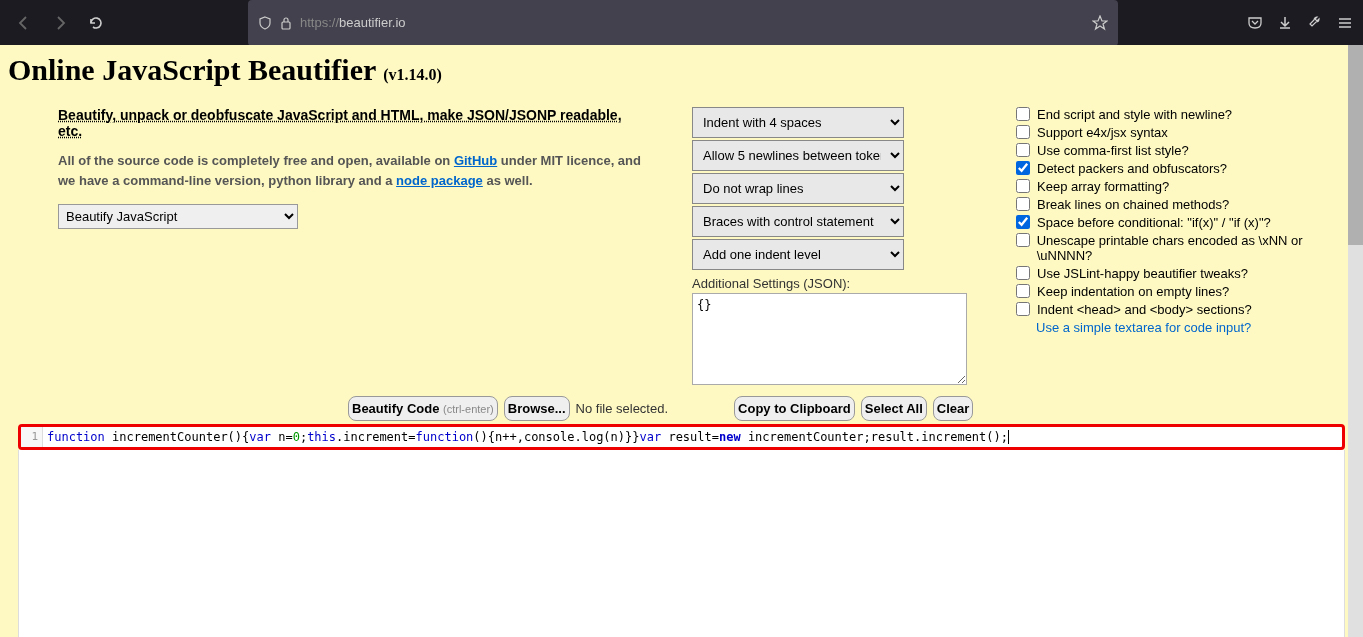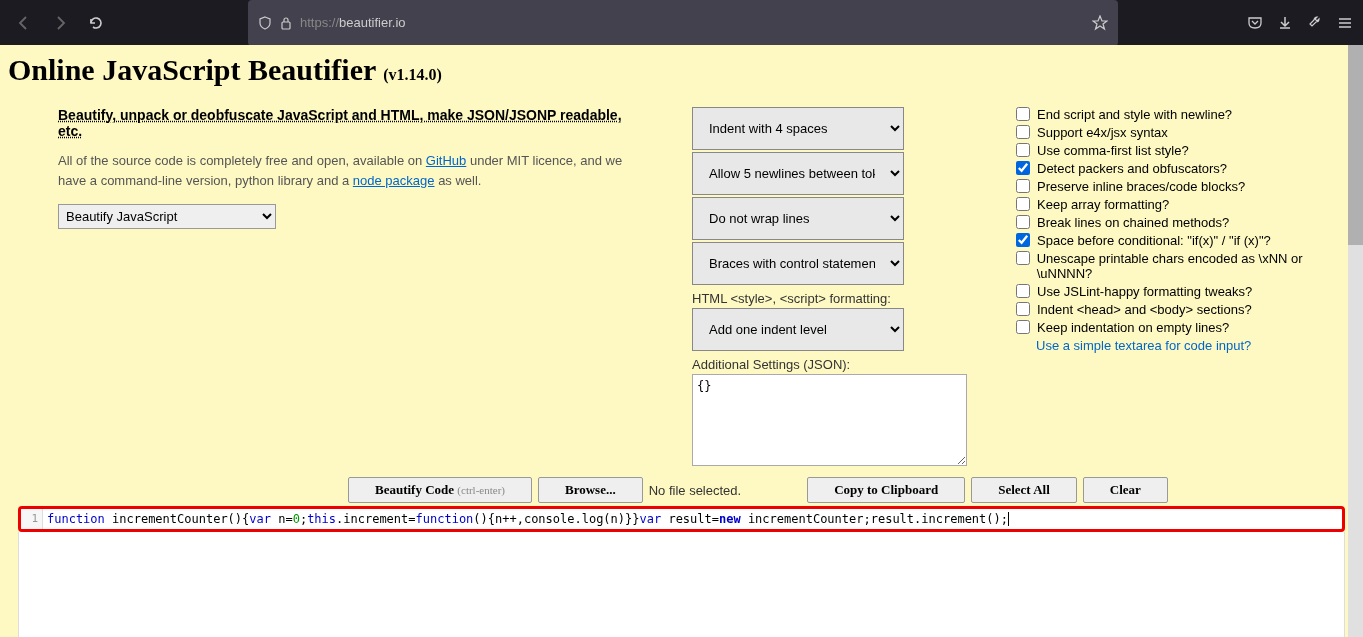--- a/index.html
+++ b/index.html
@@ -13,31 +13,31 @@
 .right-icons { margin-left: auto; display: flex; gap: 14px; align-items: center; color: #ccc; }
 .star-icon { margin-left: auto; }
 .content { background: #fef9c3; padding: 8px; position: relative; height: 592px; }
 h1 { font-family: "Times New Roman", serif; font-size: 30px; font-weight: bold; margin-bottom: 20px; }
 h1 .version { font-size: 16px; font-weight: bold; }
 .columns { display: flex; gap: 44px; margin-left: 50px; }
 .left-col { width: 590px; }
 .mid-col { width: 280px; }
 .right-col { flex: 1; }
 .subtitle-link { text-decoration: underline dotted; color: #000; font-weight: bold; font-size: 14px; display: inline-block; margin-bottom: 12px; }
-.desc { color: #555; font-size: 13px; line-height: 1.5; margin-bottom: 14px; }
+.desc { color: #555; font-size: 13px; line-height: 1.5; margin-bottom: 14px; font-weight: bold; }
 .desc a { color: #0066cc; text-decoration: underline; }
-select.lang-select { width: 218px; padding: 3px; font-size: 13px; background: #efefef; border: 1px solid #999; }
-select.opt-select { width: 212px; padding: 12px; font-size: 13px; background: #e8e8e8; border: 1px solid #888; margin-bottom: 2px; }
+select.lang-select { width: 240px; padding: 3px; font-size: 13px; background: #efefef; border: 1px solid #999; }
+select.opt-select { width: 212px; padding: 6px; font-size: 13px; background: #e8e8e8; border: 1px solid #888; margin-bottom: 2px; }
 .label-text { font-size: 13px; color: #333; margin: 4px 0 2px; }
 textarea.json-settings { width: 275px; height: 92px; font-family: monospace; font-size: 12px; padding: 4px; border: 1px solid #aaa; resize: both; }
 .checkbox-row { display: flex; align-items: flex-start; gap: 7px; margin-bottom: 3px; font-size: 13px; }
 .checkbox-row input[type=checkbox] { width: 14px; height: 14px; accent-color: #0066e0; }
 .link-blue { color: #0066cc; margin-left: 20px; font-size: 13px; }
 .action-row { margin-top: 8px; margin-left: 340px; display: flex; align-items: center; gap: 6px; }
-.btn { background: #efefef; border: 1px solid #999; padding: 4px 26px; font-size: 13px; font-weight: bold; cursor: pointer; border-radius: 2px; font-family: Liberation Serif, serif; }
+.btn { background: #efefef; border: 1px solid #999; padding: 4px 3px; font-size: 13px; font-weight: bold; cursor: pointer; border-radius: 8px; }
 .btn .hint { font-weight: normal; color: #888; font-size: 11px; }
 .no-file { font-size: 13px; color: #333; margin-right: 60px; }
 .code-area { border: 3px solid #e00; border-radius: 4px; margin: 3px 10px 0 10px; background: #fff; display: flex; font-family: monospace; font-size: 12px; height: 26px; overflow: hidden; }
 .gutter { width: 22px; background: #f7f7f7; border-right: 1px solid #ddd; text-align: right; padding: 3px 4px 0 0; color: #999; font-size: 11px; }
 .code-line { padding: 3px 4px; white-space: pre; }
 .kw { color: #0000cc; }
 .this { color: #0000cc; }
 .num { color: #009900; }
 .new { color: #0000cc; font-weight: bold; }
 .cursor-mark { border-right: 1px solid #000; }
@@ -119,21 +119,20 @@
         <span>All of the source code is completely free and open, available on </span><a>GitHub</a><span> under MIT licence, and we have a command-line version, python library and a </span><a>node package</a><span> as well.</span>
       </p>
       <select class="lang-select"><option>Beautify JavaScript</option></select>
     </div>
 
     <div class="mid-col">
       <select class="opt-select"><option>Indent with 4 spaces</option></select>
       <select class="opt-select"><option>Allow 5 newlines between tokens</option></select>
       <select class="opt-select"><option>Do not wrap lines</option></select>
       <select class="opt-select"><option>Braces with control statement</option></select>
-      <div class="label-text">HTML &lt;style&gt;, &lt;script&gt; formatting:</div>
       <select class="opt-select"><option>Add one indent level</option></select>
       <div class="label-text">Additional Settings (JSON):</div>
       <textarea class="json-settings" style="">{}</textarea>
     </div>
 
     <div class="right-col">
       <div class="checkbox-row">
           <input type="checkbox" style="">
           <span>End script and style with newline?</span>
         </div>
@@ -144,49 +143,45 @@
       <div class="checkbox-row">
           <input type="checkbox" style="">
           <span>Use comma-first list style?</span>
         </div>
       <div class="checkbox-row">
           <input type="checkbox" checked="" style="">
           <span>Detect packers and obfuscators?</span>
         </div>
       <div class="checkbox-row">
           <input type="checkbox" style="">
-          <span>Preserve inline braces/code blocks?</span>
-        </div>
-      <div class="checkbox-row">
-          <input type="checkbox" style="">
           <span>Keep array formatting?</span>
         </div>
       <div class="checkbox-row">
           <input type="checkbox" style="">
           <span>Break lines on chained methods?</span>
         </div>
       <div class="checkbox-row">
           <input type="checkbox" checked="" style="">
           <span>Space before conditional: "if(x)" / "if (x)"?</span>
         </div>
       <div class="checkbox-row">
           <input type="checkbox" style="">
           <span>Unescape printable chars encoded as \xNN or \uNNNN?</span>
         </div>
       <div class="checkbox-row">
           <input type="checkbox" style="">
-          <span>Use JSLint-happy formatting tweaks?</span>
+          <span>Use JSLint-happy beautifier tweaks?</span>
+        </div>
+      <div class="checkbox-row">
+          <input type="checkbox" style="">
+          <span>Keep indentation on empty lines?</span>
         </div>
       <div class="checkbox-row">
           <input type="checkbox" style="">
           <span>Indent &lt;head&gt; and &lt;body&gt; sections?</span>
-        </div>
-      <div class="checkbox-row">
-          <input type="checkbox" style="">
-          <span>Keep indentation on empty lines?</span>
         </div>
       <a class="link-blue">Use a simple textarea for code input?</a>
     </div>
   </div>
 
   <div class="action-row">
     <button class="btn"><span>Beautify Code</span> <span class="hint">(ctrl-enter)</span></button>
     <button class="btn">Browse...</button>
     <span class="no-file">No file selected.</span>
     <button class="btn">Copy to Clipboard</button>

